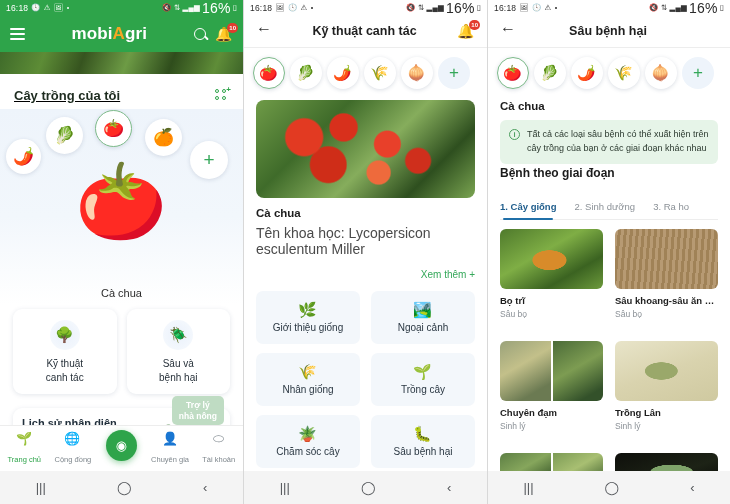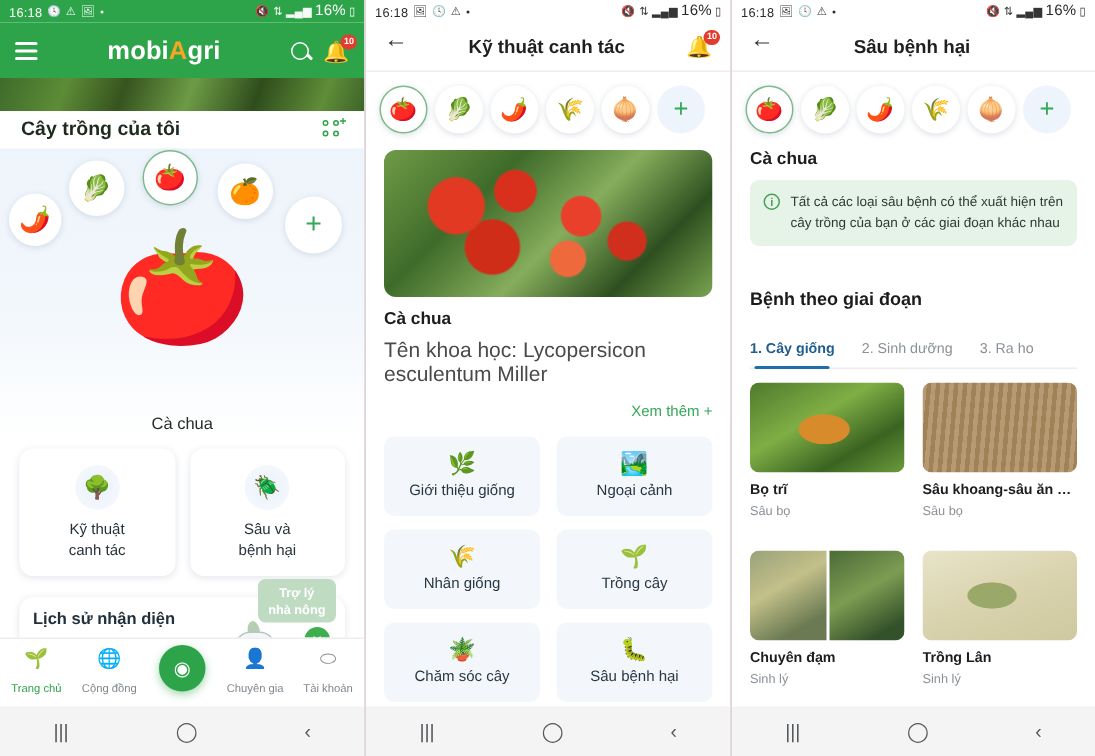--- a/index.html
+++ b/index.html
@@ -2,35 +2,35 @@
 <html><head>
 <meta charset="utf-8">
 <style>
   * { box-sizing: border-box; margin: 0; padding: 0; }
   html, body {
     width: 730px; height: 504px;
     background: #ffffff;
     font-family: "Liberation Sans", sans-serif;
     overflow: hidden;
   }
-  .stage { position: relative; width: 730px; height: 504px; display: flex; background:#ec4899; }
+  .stage { position: relative; width: 730px; height: 504px; display: flex; background:#0369a1; }
   .phone { position: relative; width: 243px; height: 504px; background: #ffffff; overflow: hidden; flex: 0 0 auto; }
   .phone.mid { width: 244px; }
   .phone + .phone { border-left: 1px solid #d8d8d8; }
 
   
   .statusbar { height: 15px; display: flex; align-items: center; justify-content: space-between;
                padding: 0 6px; font-size: 8.5px; letter-spacing: .2px; }
   .statusbar.green { background: #2ea44a; color: #ffffff; }
   .statusbar.white { background: #ffffff; color: #2b2b2b; }
   .sb-left { display: flex; align-items: center; gap: 3px; }
   .sb-right { display: flex; align-items: center; gap: 2px; }
   .sb-ico { font-size: 7.5px; line-height: 1; opacity: .95; }
   .sb-dot { width:2px;height:2px;border-radius:50%;background:currentColor;display:inline-block;}
-  .bat { font-size: 10px; }
+  .bat { font-size: 14px; }
 
   
   .appbar { position: relative; height: 37px; background: #2ea44a; display: flex;
             align-items: center; padding: 0 10px; color: #fff; }
   .hamburger { width: 15px; display:flex; flex-direction: column; gap: 3px; cursor: pointer; }
   .hamburger i { display:block; height: 2px; background:#fff; border-radius: 2px; }
   .brand { flex: 1; text-align: center; font-size: 17px; font-weight: 700; letter-spacing: .1px; }
   .brand .a-accent { color: #f5a623; }
   .hdr-icons { display: flex; align-items: center; gap: 10px; }
   .mag { position: relative; width: 12px; height: 12px; border: 1.6px solid #fff; border-radius: 50%; }
@@ -49,22 +49,22 @@
   
   .topbar { height: 33px; background:#fff; display:flex; align-items:center; padding:0 12px;
             border-bottom: 1px solid #ededed; }
   .back { width: 16px; height: 16px; position: relative; cursor:pointer; color:#333; }
   .back::before { content:"←"; position:absolute; left:0; top:-4px; font-size:16px; line-height:1; }
   .topbar-title { flex:1; text-align:center; font-size:12.5px; font-weight:700; color:#1f1f1f; }
   .topbar-right { width: 18px; display:flex; justify-content:flex-end; }
   .bell-dark { color:#333; }
 
   
-  .sect-head { display:flex; align-items:flex-end; justify-content:space-between;
-               padding: 4px 14px 6px; }
+  .sect-head { display:flex; align-items:flex-start; justify-content:space-between;
+               padding: 14px 14px 6px; text-decoration: underline; }
   .sect-title { font-size: 13px; font-weight: 700; color: #1d2b1f; }
   .grid-ico { width: 14px; height: 14px; position: relative; }
   .grid-ico i { position:absolute; width:4px; height:4px; border:1.2px solid #2ea44a; border-radius:50%; }
   .grid-ico i:nth-child(1){ left:0; top:1px; }
   .grid-ico i:nth-child(2){ left:7px; top:1px; }
   .grid-ico i:nth-child(3){ left:0; top:8px; }
   .grid-ico i:nth-child(4){ left:7px; top:8px; }
   .grid-ico b { position:absolute; right:-2px; top:-2px; font-size:8px; color:#2ea44a; font-weight:700; line-height:1;}
 
   .plantstage { position: relative; height: 196px;
@@ -165,21 +165,21 @@
 
   
   .rt-body { padding: 0 12px; background:#fff; }
   .rt-name { font-size: 11.5px; font-weight:700; color:#1d1d1d; margin-top:2px; }
   .note { margin-top: 8px; background:#e6f4e8; border-radius: 6px; padding: 8px 9px 9px;
           display:flex; gap: 7px; }
   .note .ic { width:11px; height:11px; border:1.2px solid #4c9e5e; border-radius:50%; color:#4c9e5e;
               font-size:7.5px; display:flex; align-items:center; justify-content:center; flex:0 0 auto;
               margin-top:1px; font-weight:700;}
   .note p { font-size: 9px; line-height: 1.5; color:#2d3b31; }
-  .rt-h2 { font-size: 12px; font-weight:700; color:#1b1b1b; margin-top: 28px; }
+  .rt-h2 { font-size: 12px; font-weight:700; color:#1b1b1b; margin-top: 2px; }
   .tabs { display:flex; gap: 18px; margin-top: 21px; border-bottom:1px solid #ededed; }
   .tab { font-size: 9.5px; color:#8b9197; padding-bottom: 7px; position:relative; cursor:pointer;
          white-space:nowrap; }
   .tab.act { color:#1f5d8c; font-weight:700; }
   .tab.act::after { content:""; position:absolute; left:3px; right:3px; bottom:-1px; height:2.4px;
       background:#1f6fa8; border-radius:2px; }
 
   .dgrid { display:grid; grid-template-columns: 1fr 1fr; gap: 22px 12px; padding-top: 9px; }
   .dcard { cursor:pointer; }
   .dimg { height: 60px; border-radius: 6px; display:flex; overflow:hidden; gap:2px; }

